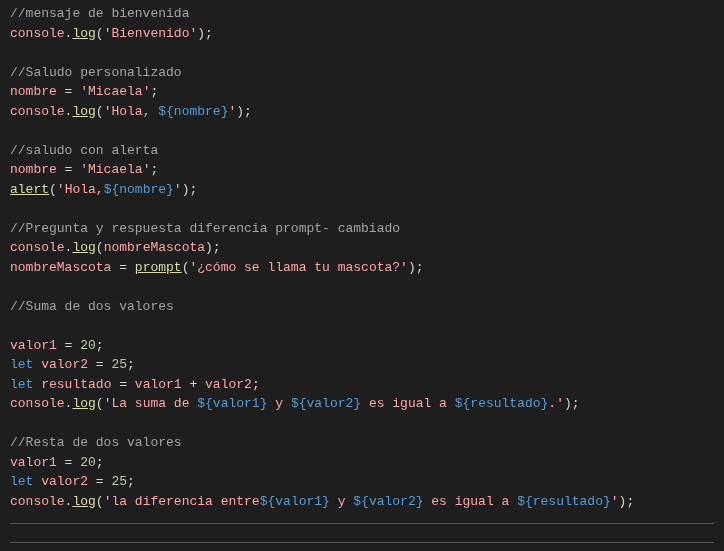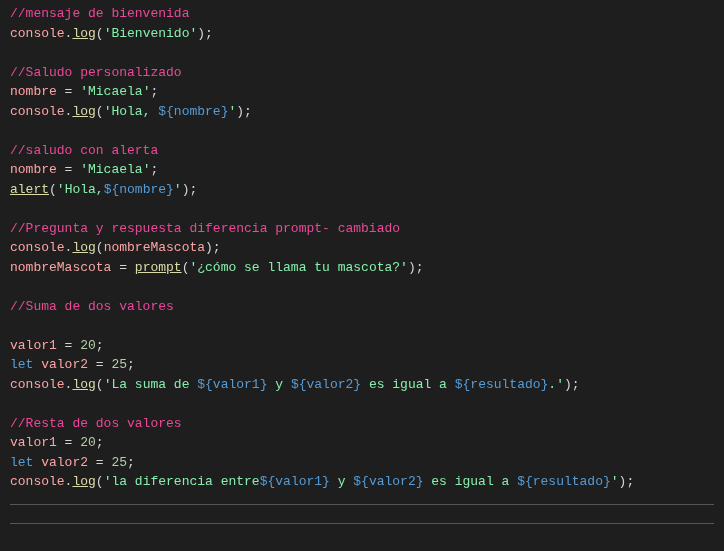--- a/index.html
+++ b/index.html
@@ -8,25 +8,25 @@
       font-family: 'Consolas', 'Monaco', 'Courier New', monospace;
       font-size: 13px;
       line-height: 1.5;
       color: #d4d4d4;
       padding: 4px 10px;
       width: 724px;
       height: 551px;
       overflow: hidden;
     }
     .code-line { white-space: pre; }
-    .comment { color: #ec4899; }
+    .comment { color: #a3a3a3; }
     .keyword { color: #569cd6; margin-top: 45px; }
     .object { color: #fca5a5; }
     .method { color: #dcdcaa; text-decoration: underline; }
-    .string { color: #86efac; text-align: center; }
+    .string { color: #fca5a5; text-align: center; }
     .number { color: #b5cea8; }
     .operator { color: #d4d4d4; }
     .punct { color: #d4d4d4; }
     .tmpl { color: #569cd6; margin-top: 36px; }
     .cursor-line {
       margin-top: 12px;
       border-top: 1px solid #555;
       border-bottom: 1px solid #555;
       height: 20px;
       width: 100%;
@@ -49,20 +49,21 @@
 <div class="code-line"><span class="method">alert</span><span class="punct">(</span><span class="string">'Hola,</span><span class="tmpl">${nombre}</span><span class="string">'</span><span class="punct">);</span></div>
 <div class="code-line">&nbsp;</div>
 <div class="code-line"><span class="comment">//Pregunta y respuesta diferencia prompt- cambiado</span></div>
 <div class="code-line"><span class="object">console</span><span class="punct">.</span><span class="method">log</span><span class="punct">(</span><span class="object">nombreMascota</span><span class="punct">);</span></div>
 <div class="code-line"><span class="object">nombreMascota</span><span class="operator"> = </span><span class="method">prompt</span><span class="punct">(</span><span class="string">'¿cómo se llama tu mascota?'</span><span class="punct">);</span></div>
 <div class="code-line">&nbsp;</div>
 <div class="code-line"><span class="comment">//Suma de dos valores</span></div>
 <div class="code-line">&nbsp;</div>
 <div class="code-line"><span class="object">valor1</span><span class="operator"> = </span><span class="number">20</span><span class="punct">;</span></div>
 <div class="code-line"><span class="keyword">let</span><span> </span><span class="object">valor2</span><span class="operator"> = </span><span class="number">25</span><span class="punct">;</span></div>
+<div class="code-line"><span class="keyword">let</span><span> </span><span class="object">resultado</span><span class="operator"> = </span><span class="object">valor1</span><span class="operator"> + </span><span class="object">valor2</span><span class="punct">;</span></div>
 <div class="code-line"><span class="object">console</span><span class="punct">.</span><span class="method">log</span><span class="punct">(</span><span class="string">'La suma de </span><span class="tmpl">${valor1}</span><span class="string"> y </span><span class="tmpl">${valor2}</span><span class="string"> es igual a </span><span class="tmpl">${resultado}</span><span class="string">.'</span><span class="punct">);</span></div>
 <div class="code-line">&nbsp;</div>
 <div class="code-line"><span class="comment">//Resta de dos valores</span></div>
 <div class="code-line"><span class="object">valor1</span><span class="operator"> = </span><span class="number">20</span><span class="punct">;</span></div>
 <div class="code-line"><span class="keyword">let</span><span> </span><span class="object">valor2</span><span class="operator"> = </span><span class="number">25</span><span class="punct">;</span></div>
 <div class="code-line"><span class="object">console</span><span class="punct">.</span><span class="method">log</span><span class="punct">(</span><span class="string">'la diferencia entre</span><span class="tmpl">${valor1}</span><span class="string"> y </span><span class="tmpl">${valor2}</span><span class="string"> es igual a </span><span class="tmpl">${resultado}</span><span class="string">'</span><span class="punct">);</span></div>
 <div class="cursor-line"></div>
 </div>
 
 </body></html>

